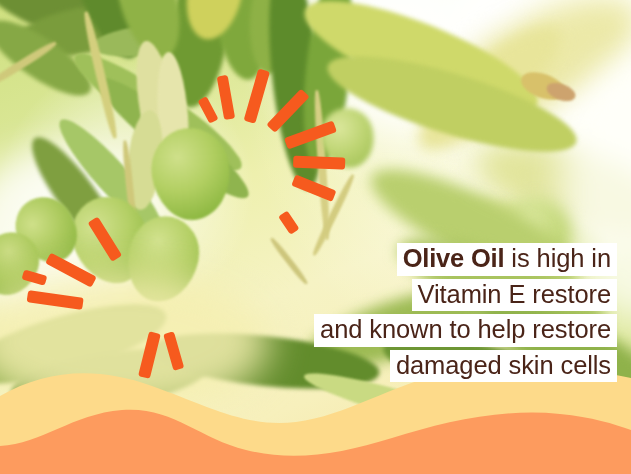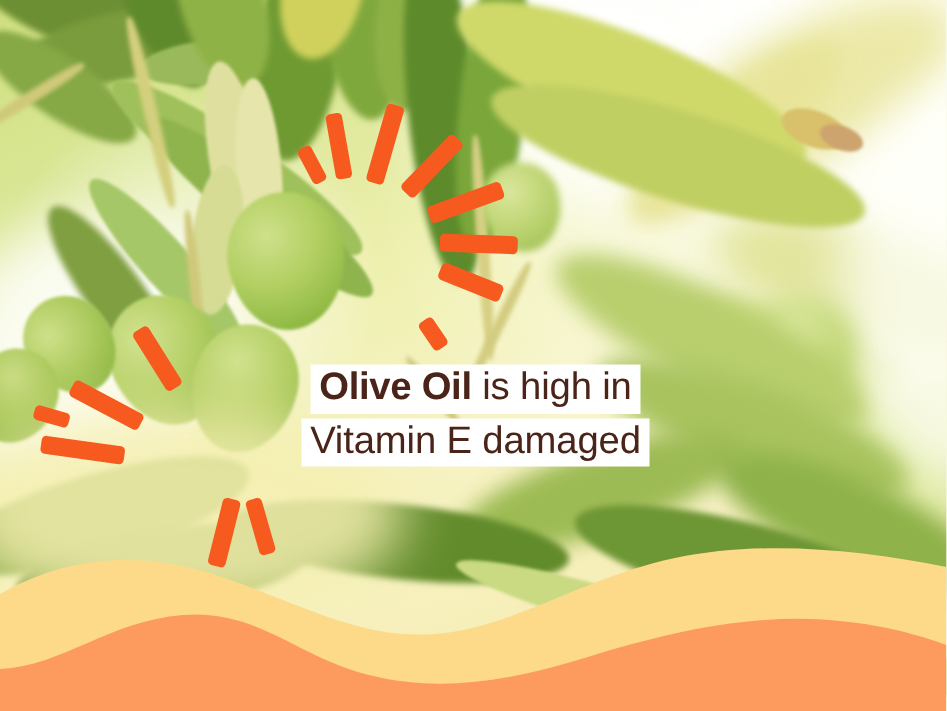--- a/index.html
+++ b/index.html
@@ -77,21 +77,21 @@
   .copy {
     position: absolute;
     right: 14px;
     top: 243px;
     width: 600px;
     text-align: right;
     line-height: 1.0;
   }
   .copy-line {
     display: block;
-    text-align: center;
+    text-align: right;
   }
   .copy-line .hl {
     display: inline-block;
     background: #ffffff;
     color: #4a2418;
     font-size: 25.5px;
     letter-spacing: -0.1px;
     padding: 3px 6px 4px 6px;
     white-space: nowrap;
   }
@@ -227,21 +227,27 @@
     </svg>
   </div>
 
   <div class="copy">
 
     <span class="copy-line">
       <span class="hl"><b class="strong">Olive Oil</b><span> is high in</span></span>
     </span>
 
     <span class="copy-line">
-      <span class="hl">Vitamin E damaged</span>
-    </span>
-
-
+      <span class="hl">Vitamin E restore</span>
+    </span>
+
+    <span class="copy-line">
+      <span class="hl">and known to help restore</span>
+    </span>
+
+    <span class="copy-line">
+      <span class="hl">damaged skin cells</span>
+    </span>
 
 
   </div>
 
 </div>
 
 </body></html>

